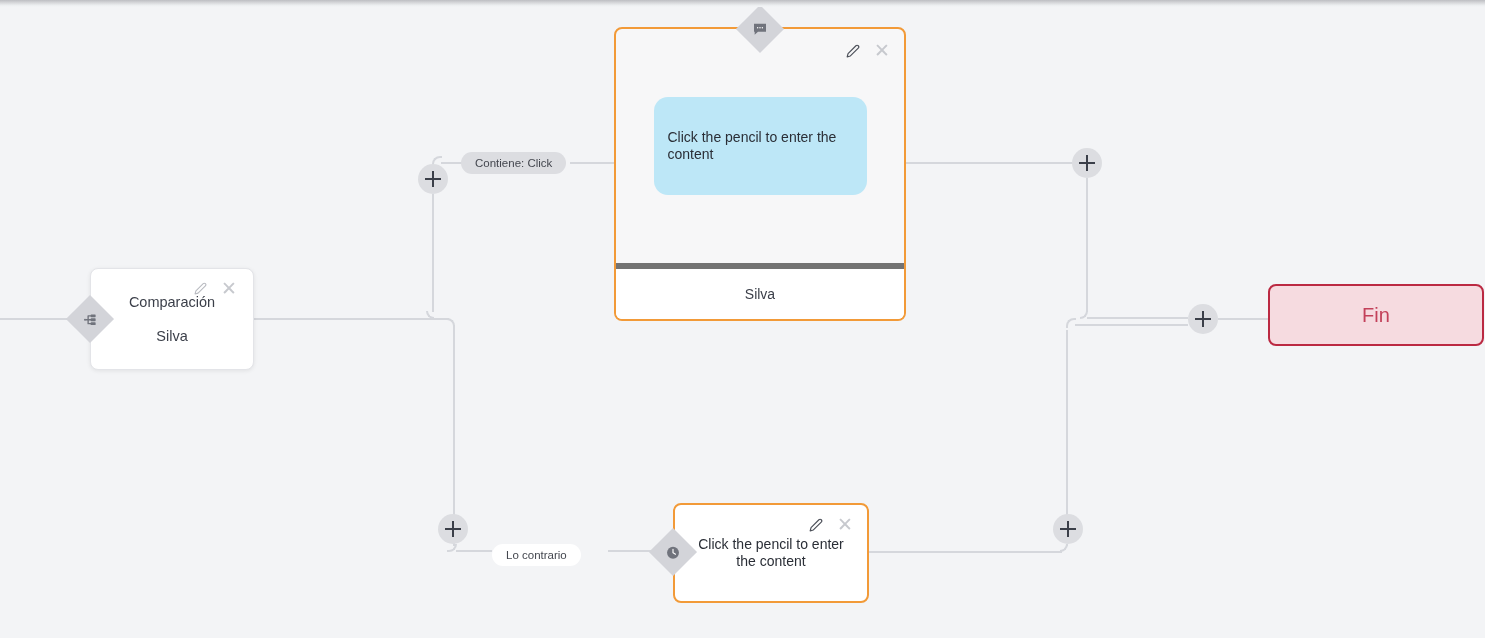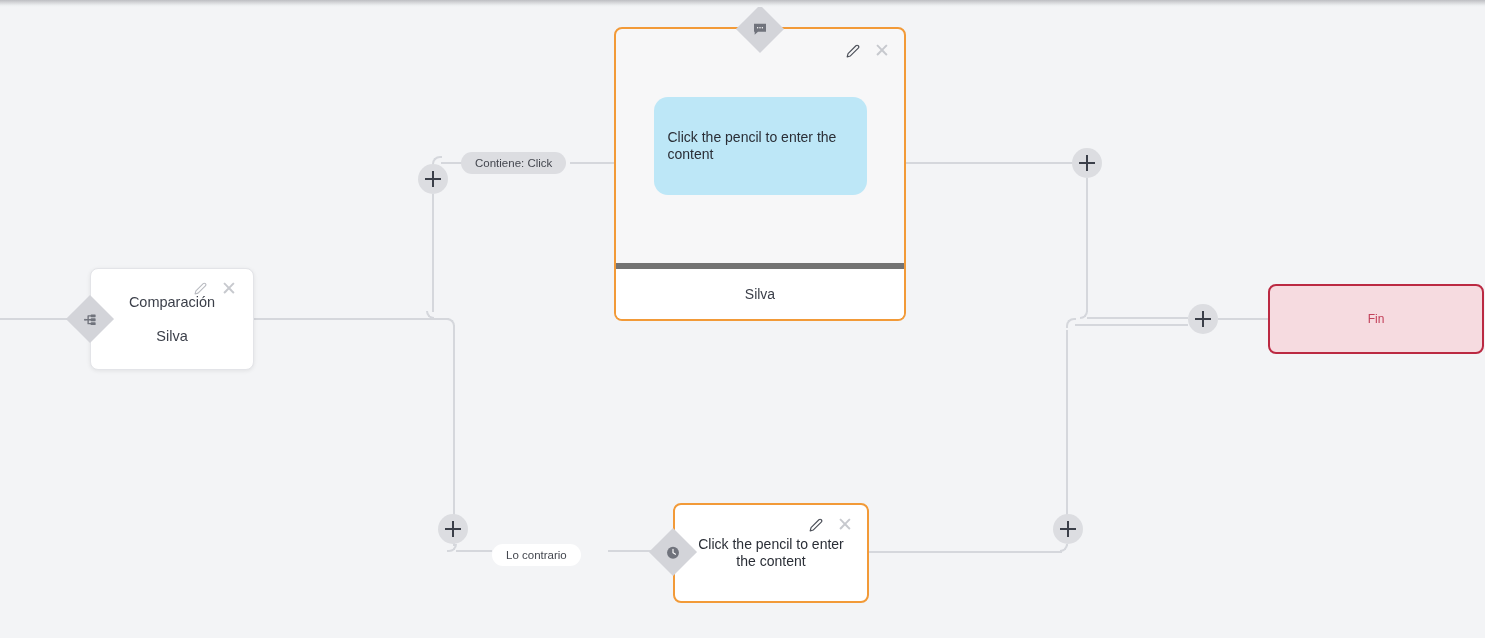--- a/index.html
+++ b/index.html
@@ -113,26 +113,26 @@
     background: #ffffff;
     border: 2px solid #f29a38;
     border-radius: 8px;
     display: flex; align-items: center; justify-content: center;
     text-align: center;
     color: #2a2e36; font-size: 14px; line-height: 1.25;
     padding: 0 12px;
   }
 
   .node-end {
-    width: 216px; height: 70px;
+    width: 216px; height: 62px;
     background: #f6dbe0;
     border: 2px solid #bb2942;
     border-radius: 8px;
     display: flex; align-items: center; justify-content: center;
-    color: #c3415a; font-size: 12px;
+    color: #c3415a; font-size: 20px;
   }
 
   
   .actions { position: absolute; display: flex; align-items: center; gap: 14px; z-index: 28; }
   .act { cursor: pointer; line-height: 0; }
   .close-x { color: #c7c9ce; font-size: 19px; line-height: 1; font-weight: 300; cursor: pointer; }
 </style>
 </head>
 <body>
 

